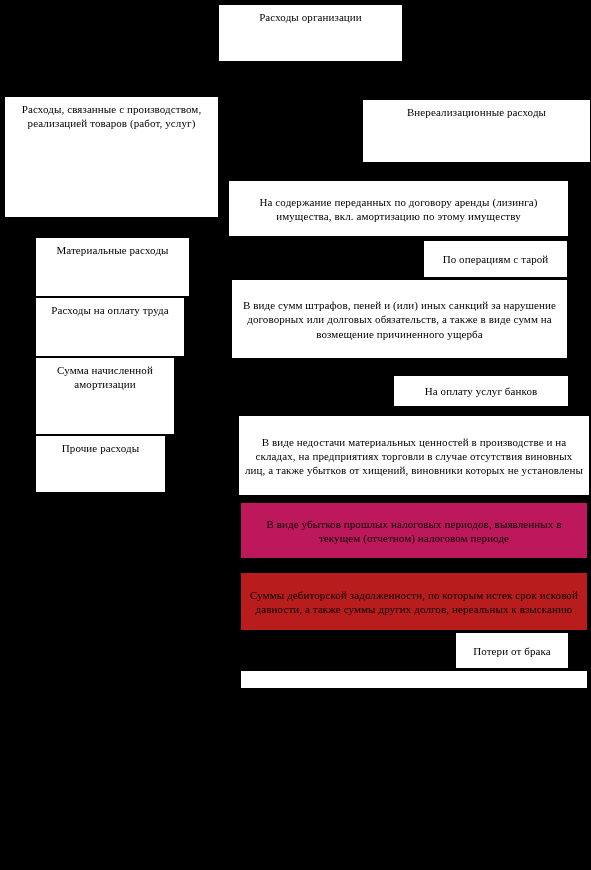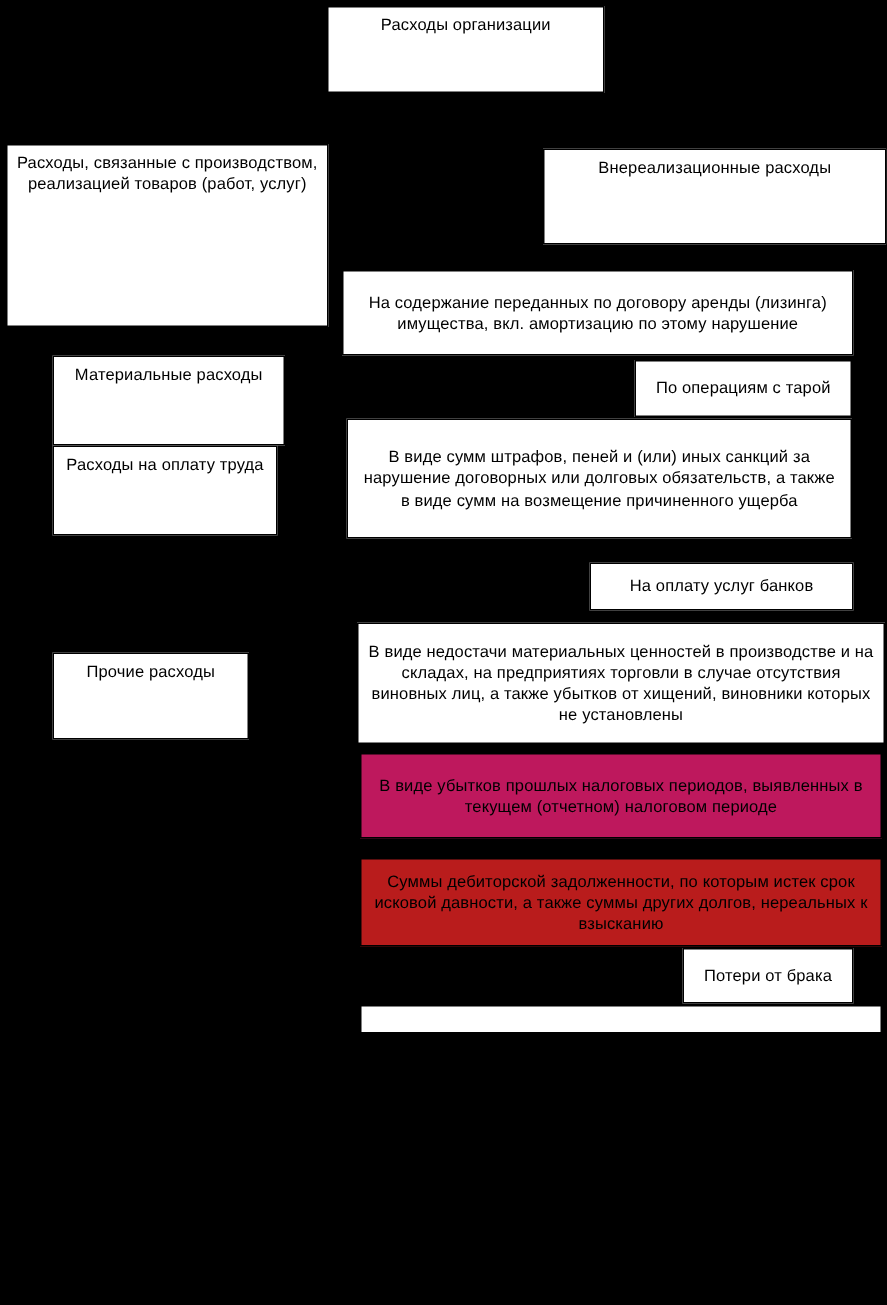--- a/index.html
+++ b/index.html
@@ -6,21 +6,21 @@
     margin: 0;
     padding: 0;
     background: #000000;
   }
   #canvas {
     position: relative;
     width: 591px;
     height: 688px;
     background: #000000;
     overflow: hidden;
-    font-family: Liberation Sans, sans-serif;
+    font-family: Liberation Serif, serif;
   }
   .node {
     position: absolute;
     background: #ffffff;
     color: #000000;
     border: 1px solid #000000;
     box-sizing: border-box;
     text-align: center;
     font-size: 11px;
     line-height: 1.28;
@@ -42,33 +42,36 @@
     <div class="node vtop" style="left: 218px; top: 4px; width: 185px; height: 58px; background: rgb(255, 255, 255); color: rgb(0, 0, 0);">
       <span>Расходы организации</span>
     </div>
     <div class="node vtop" style="left: 4px; top: 96px; width: 215px; height: 122px; background: rgb(255, 255, 255); color: rgb(0, 0, 0);">
       <span>Расходы, связанные с производством, реализацией товаров (работ, услуг)</span>
     </div>
     <div class="node vtop" style="left: 362px; top: 99px; width: 229px; height: 64px; background: rgb(255, 255, 255); color: rgb(0, 0, 0);">
       <span>Внереализационные расходы</span>
     </div>
     <div class="node vcenter" style="left: 228px; top: 180px; width: 341px; height: 57px; background: rgb(255, 255, 255); color: rgb(0, 0, 0);">
-      <span>На содержание переданных по договору аренды (лизинга) имущества, вкл. амортизацию по этому нарушение</span>
+      <span>На содержание переданных по договору аренды (лизинга) имущества, вкл. амортизацию по этому имуществу</span>
     </div>
     <div class="node vtop" style="left: 35px; top: 237px; width: 155px; height: 60px; background: rgb(255, 255, 255); color: rgb(0, 0, 0);">
       <span>Материальные расходы</span>
     </div>
     <div class="node vcenter" style="left: 423px; top: 240px; width: 145px; height: 38px; background: rgb(255, 255, 255); color: rgb(0, 0, 0);">
       <span>По операциям с тарой</span>
     </div>
     <div class="node vtop" style="left: 35px; top: 297px; width: 150px; height: 60px; background: rgb(255, 255, 255); color: rgb(0, 0, 0);">
       <span>Расходы на оплату труда</span>
     </div>
     <div class="node vcenter" style="left: 231px; top: 279px; width: 337px; height: 80px; background: rgb(255, 255, 255); color: rgb(0, 0, 0);">
       <span>В виде сумм штрафов, пеней и (или) иных санкций за нарушение договорных или долговых обязательств, а также в виде сумм на возмещение причиненного ущерба</span>
+    </div>
+    <div class="node vtop" style="left: 35px; top: 357px; width: 140px; height: 78px; background: rgb(255, 255, 255); color: rgb(0, 0, 0);">
+      <span>Сумма начисленной амортизации</span>
     </div>
     <div class="node vcenter" style="left: 393px; top: 375px; width: 176px; height: 32px; background: rgb(255, 255, 255); color: rgb(0, 0, 0);">
       <span>На оплату услуг банков</span>
     </div>
     <div class="node vtop" style="left: 35px; top: 435px; width: 131px; height: 58px; background: rgb(255, 255, 255); color: rgb(0, 0, 0);">
       <span>Прочие расходы</span>
     </div>
     <div class="node vcenter" style="left: 238px; top: 415px; width: 352px; height: 81px; background: rgb(255, 255, 255); color: rgb(0, 0, 0);">
       <span>В виде недостачи материальных ценностей в производстве и на складах, на предприятиях торговли в случае отсутствия виновных лиц, а также убытков от хищений, виновники которых не установлены</span>
     </div>

